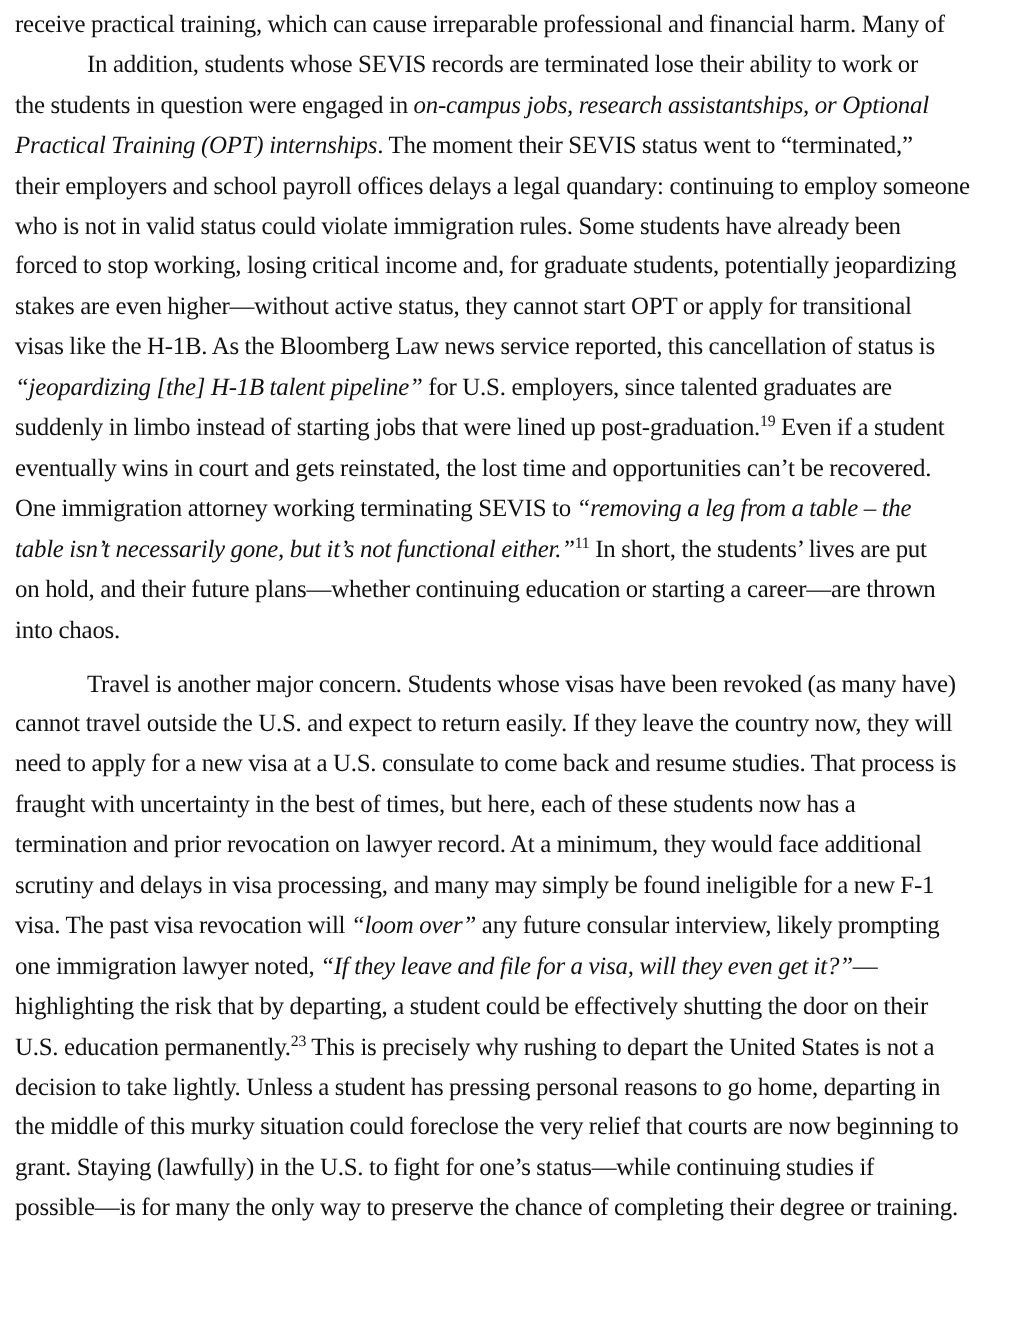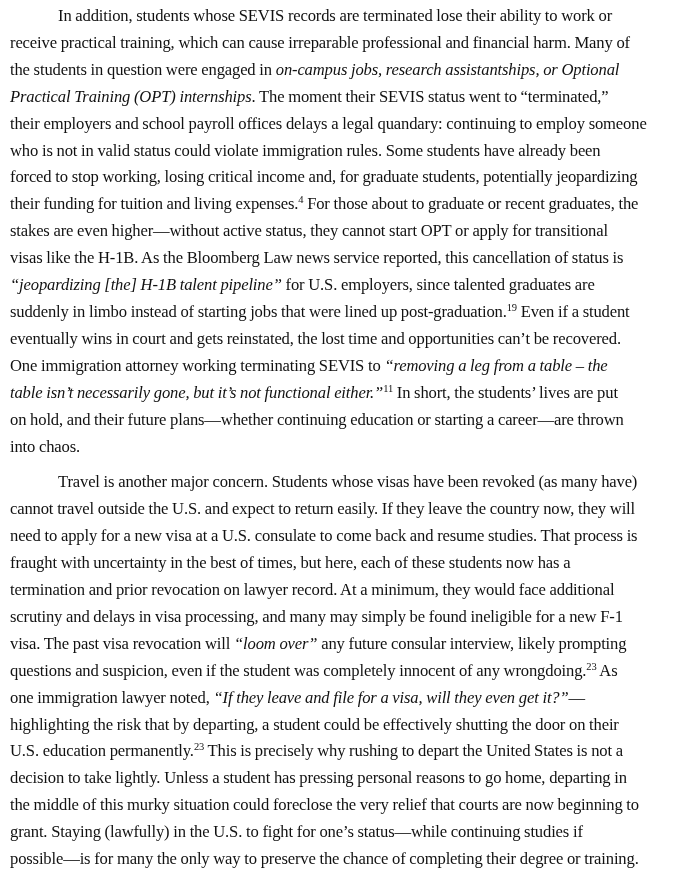--- a/index.html
+++ b/index.html
@@ -43,47 +43,45 @@
     font-size: 10.5px;
     line-height: 0;
     vertical-align: 6px;
   }
 </style>
 </head>
 <body>
 
 <div class="page">
   <p class="para para1">
+      <span class="line"><span>receive practical training, which can cause irreparable professional and financial harm. Many of</span></span>
       <span class="line first"><span>In addition, students whose SEVIS records are terminated lose their ability to work or</span></span>
-      <span class="line"><span>receive practical training, which can cause irreparable professional and financial harm. Many of</span></span>
       <span class="line"><span>the students in question were engaged in </span><i>on-campus jobs, research assistantships, or Optional</i></span>
       <span class="line"><i>Practical Training (OPT) internships</i><span>. The moment their SEVIS status went to “terminated,”</span></span>
       <span class="line"><span>their employers and school payroll offices delays a legal quandary: continuing to employ someone</span></span>
       <span class="line"><span>who is not in valid status could violate immigration rules. Some students have already been</span></span>
       <span class="line"><span>forced to stop working, losing critical income and, for graduate students, potentially jeopardizing</span></span>
-      <span class="line"><span>their funding for tuition and living expenses.</span><sup>4</sup><span> For those about to graduate or recent graduates, the</span></span>
       <span class="line"><span>stakes are even higher—without active status, they cannot start OPT or apply for transitional</span></span>
       <span class="line"><span>visas like the H-1B. As the Bloomberg Law news service reported, this cancellation of status is</span></span>
       <span class="line"><i>“jeopardizing [the] H-1B talent pipeline”</i><span> for U.S. employers, since talented graduates are</span></span>
       <span class="line"><span>suddenly in limbo instead of starting jobs that were lined up post-graduation.</span><sup>19</sup><span> Even if a student</span></span>
       <span class="line"><span>eventually wins in court and gets reinstated, the lost time and opportunities can’t be recovered.</span></span>
       <span class="line"><span>One immigration attorney working terminating SEVIS to </span><i>“removing a leg from a table – the</i></span>
       <span class="line"><i>table isn’t necessarily gone, but it’s not functional either.”</i><sup>11</sup><span> In short, the students’ lives are put</span></span>
       <span class="line"><span>on hold, and their future plans—whether continuing education or starting a career—are thrown</span></span>
       <span class="line"><span>into chaos.</span></span>
     </p>
   <p class="para para2">
       <span class="line first"><span>Travel is another major concern. Students whose visas have been revoked (as many have)</span></span>
       <span class="line"><span>cannot travel outside the U.S. and expect to return easily. If they leave the country now, they will</span></span>
       <span class="line"><span>need to apply for a new visa at a U.S. consulate to come back and resume studies. That process is</span></span>
       <span class="line"><span>fraught with uncertainty in the best of times, but here, each of these students now has a</span></span>
       <span class="line"><span>termination and prior revocation on lawyer record. At a minimum, they would face additional</span></span>
       <span class="line"><span>scrutiny and delays in visa processing, and many may simply be found ineligible for a new F-1</span></span>
       <span class="line"><span>visa. The past visa revocation will </span><i>“loom over”</i><span> any future consular interview, likely prompting</span></span>
-      <span class="line"><span>questions and suspicion, even if the student was completely innocent of any wrongdoing.</span><sup>23</sup><span> As</span></span>
       <span class="line"><span>one immigration lawyer noted, </span><i>“If they leave and file for a visa, will they even get it?”</i><span>—</span></span>
       <span class="line"><span>highlighting the risk that by departing, a student could be effectively shutting the door on their</span></span>
       <span class="line"><span>U.S. education permanently.</span><sup>23</sup><span> This is precisely why rushing to depart the United States is not a</span></span>
       <span class="line"><span>decision to take lightly. Unless a student has pressing personal reasons to go home, departing in</span></span>
       <span class="line"><span>the middle of this murky situation could foreclose the very relief that courts are now beginning to</span></span>
       <span class="line"><span>grant. Staying (lawfully) in the U.S. to fight for one’s status—while continuing studies if</span></span>
       <span class="line"><span>possible—is for many the only way to preserve the chance of completing their degree or training.</span></span>
     </p>
 
 </div>

